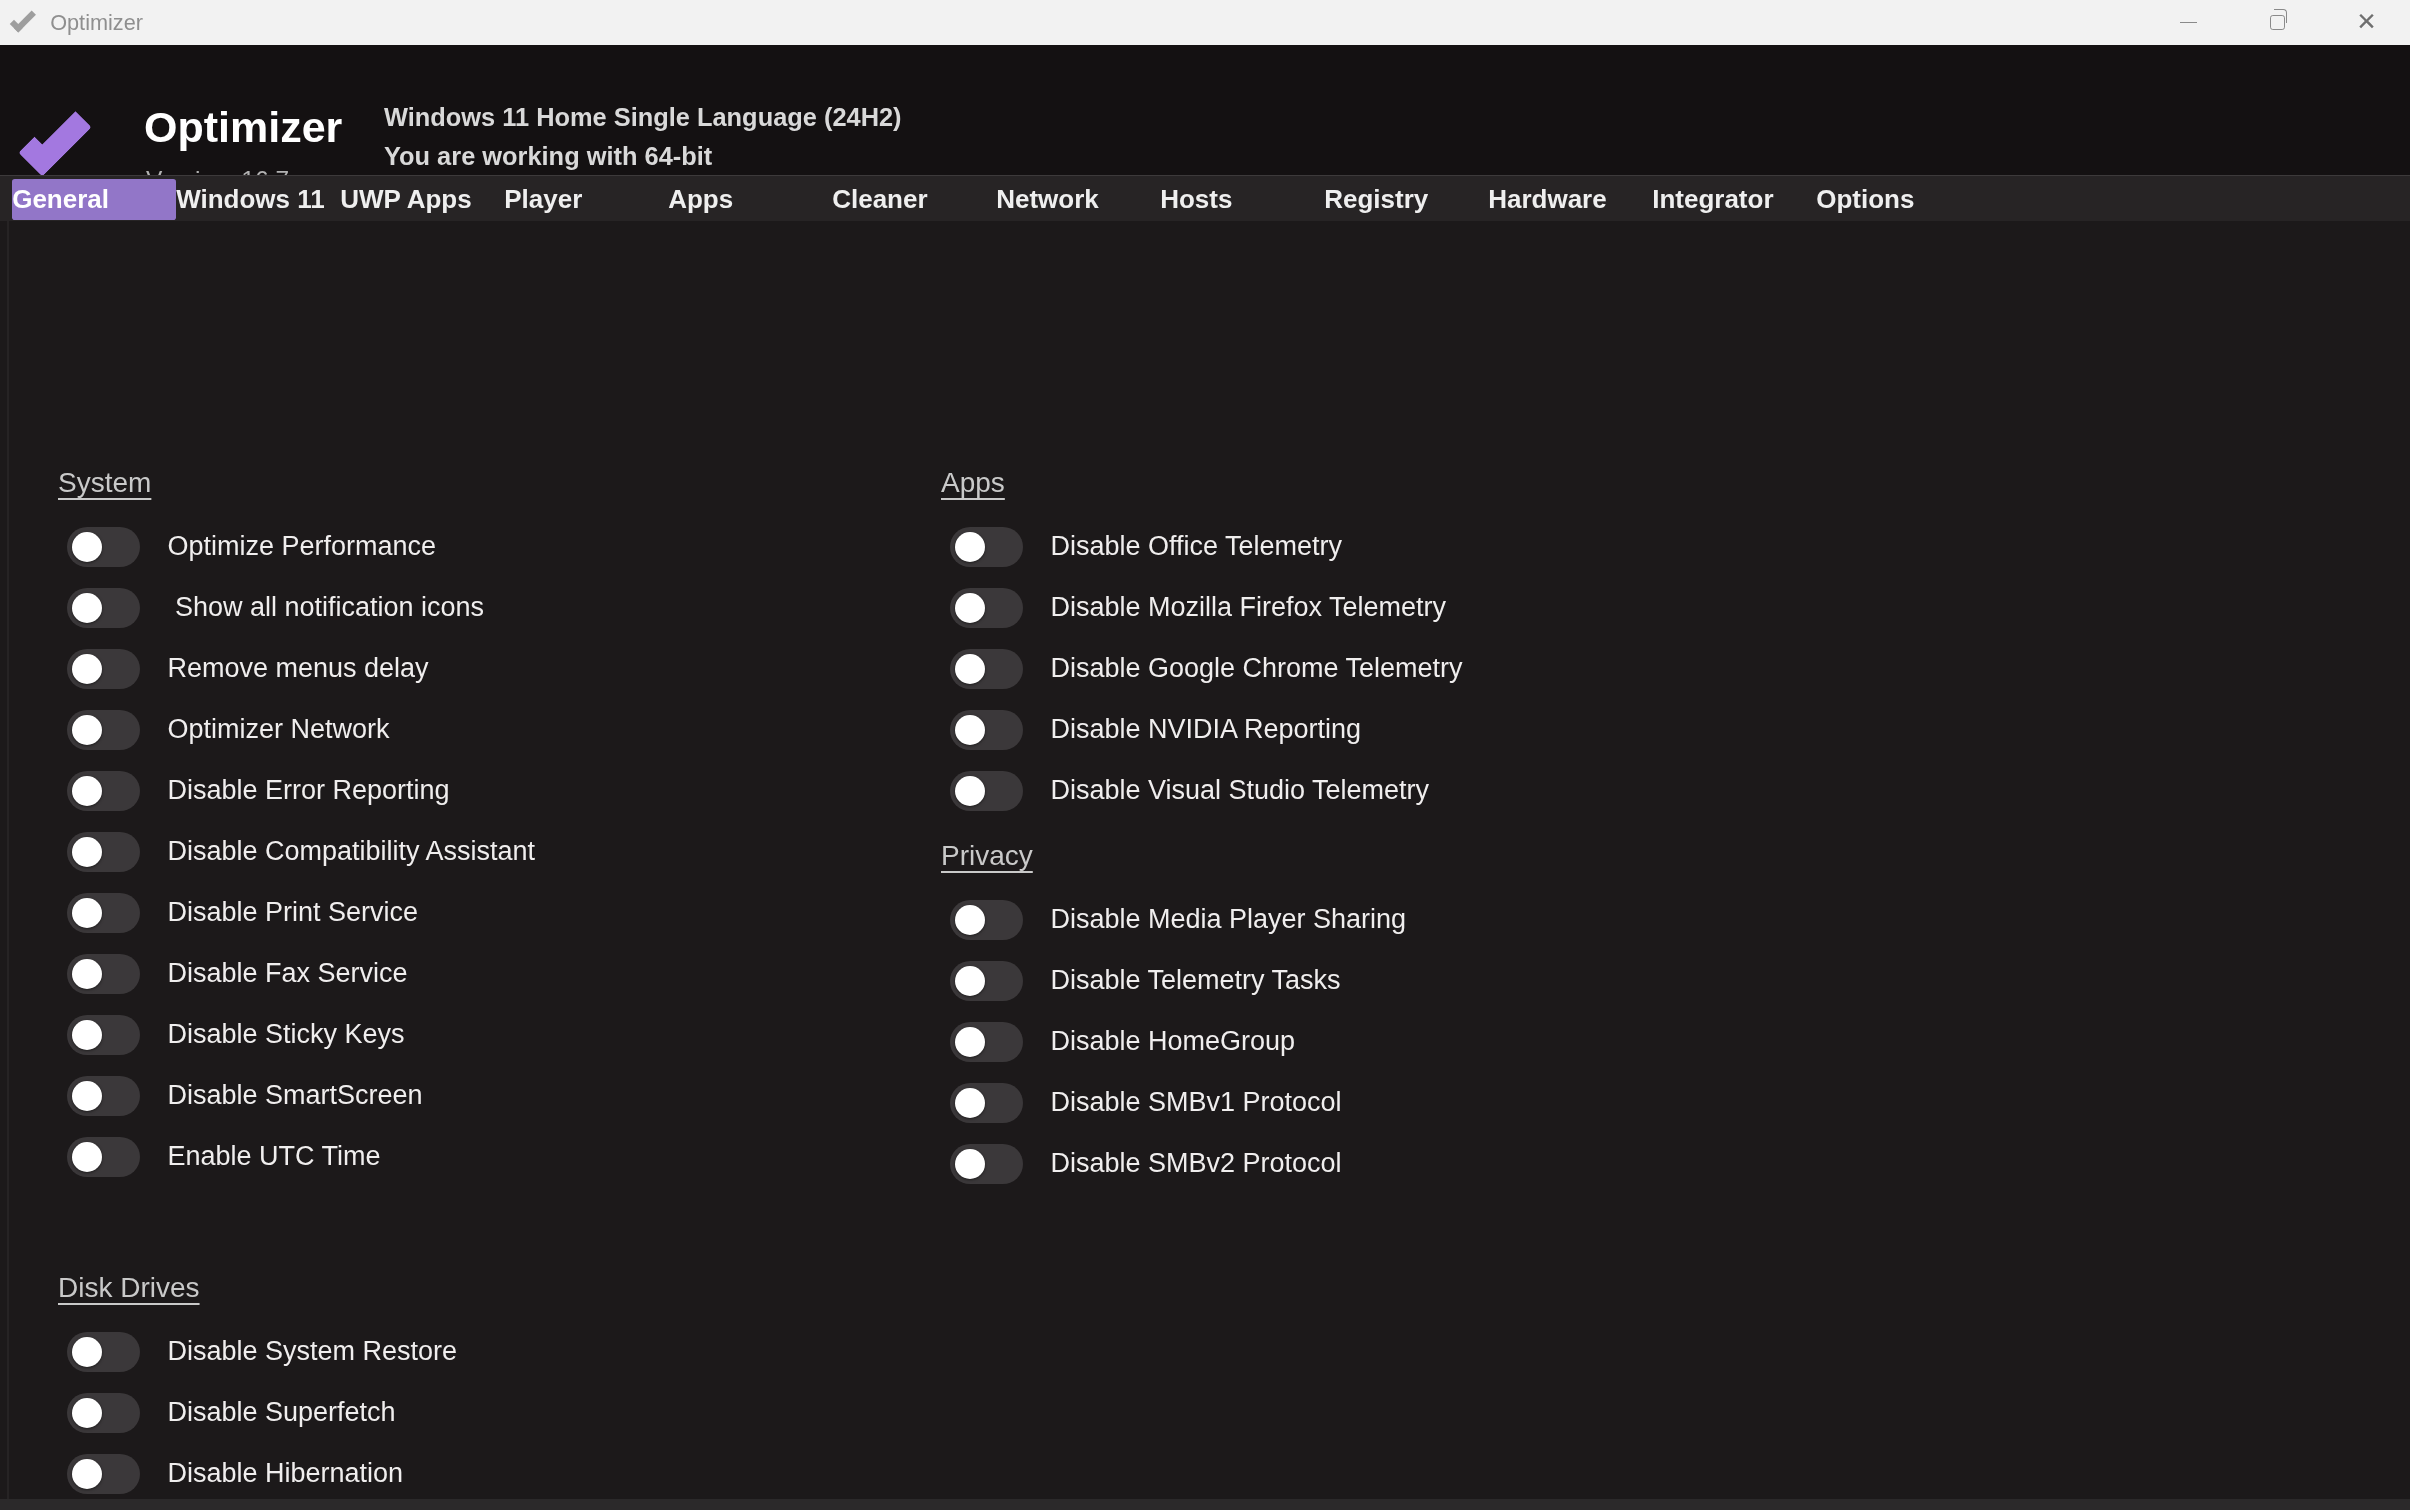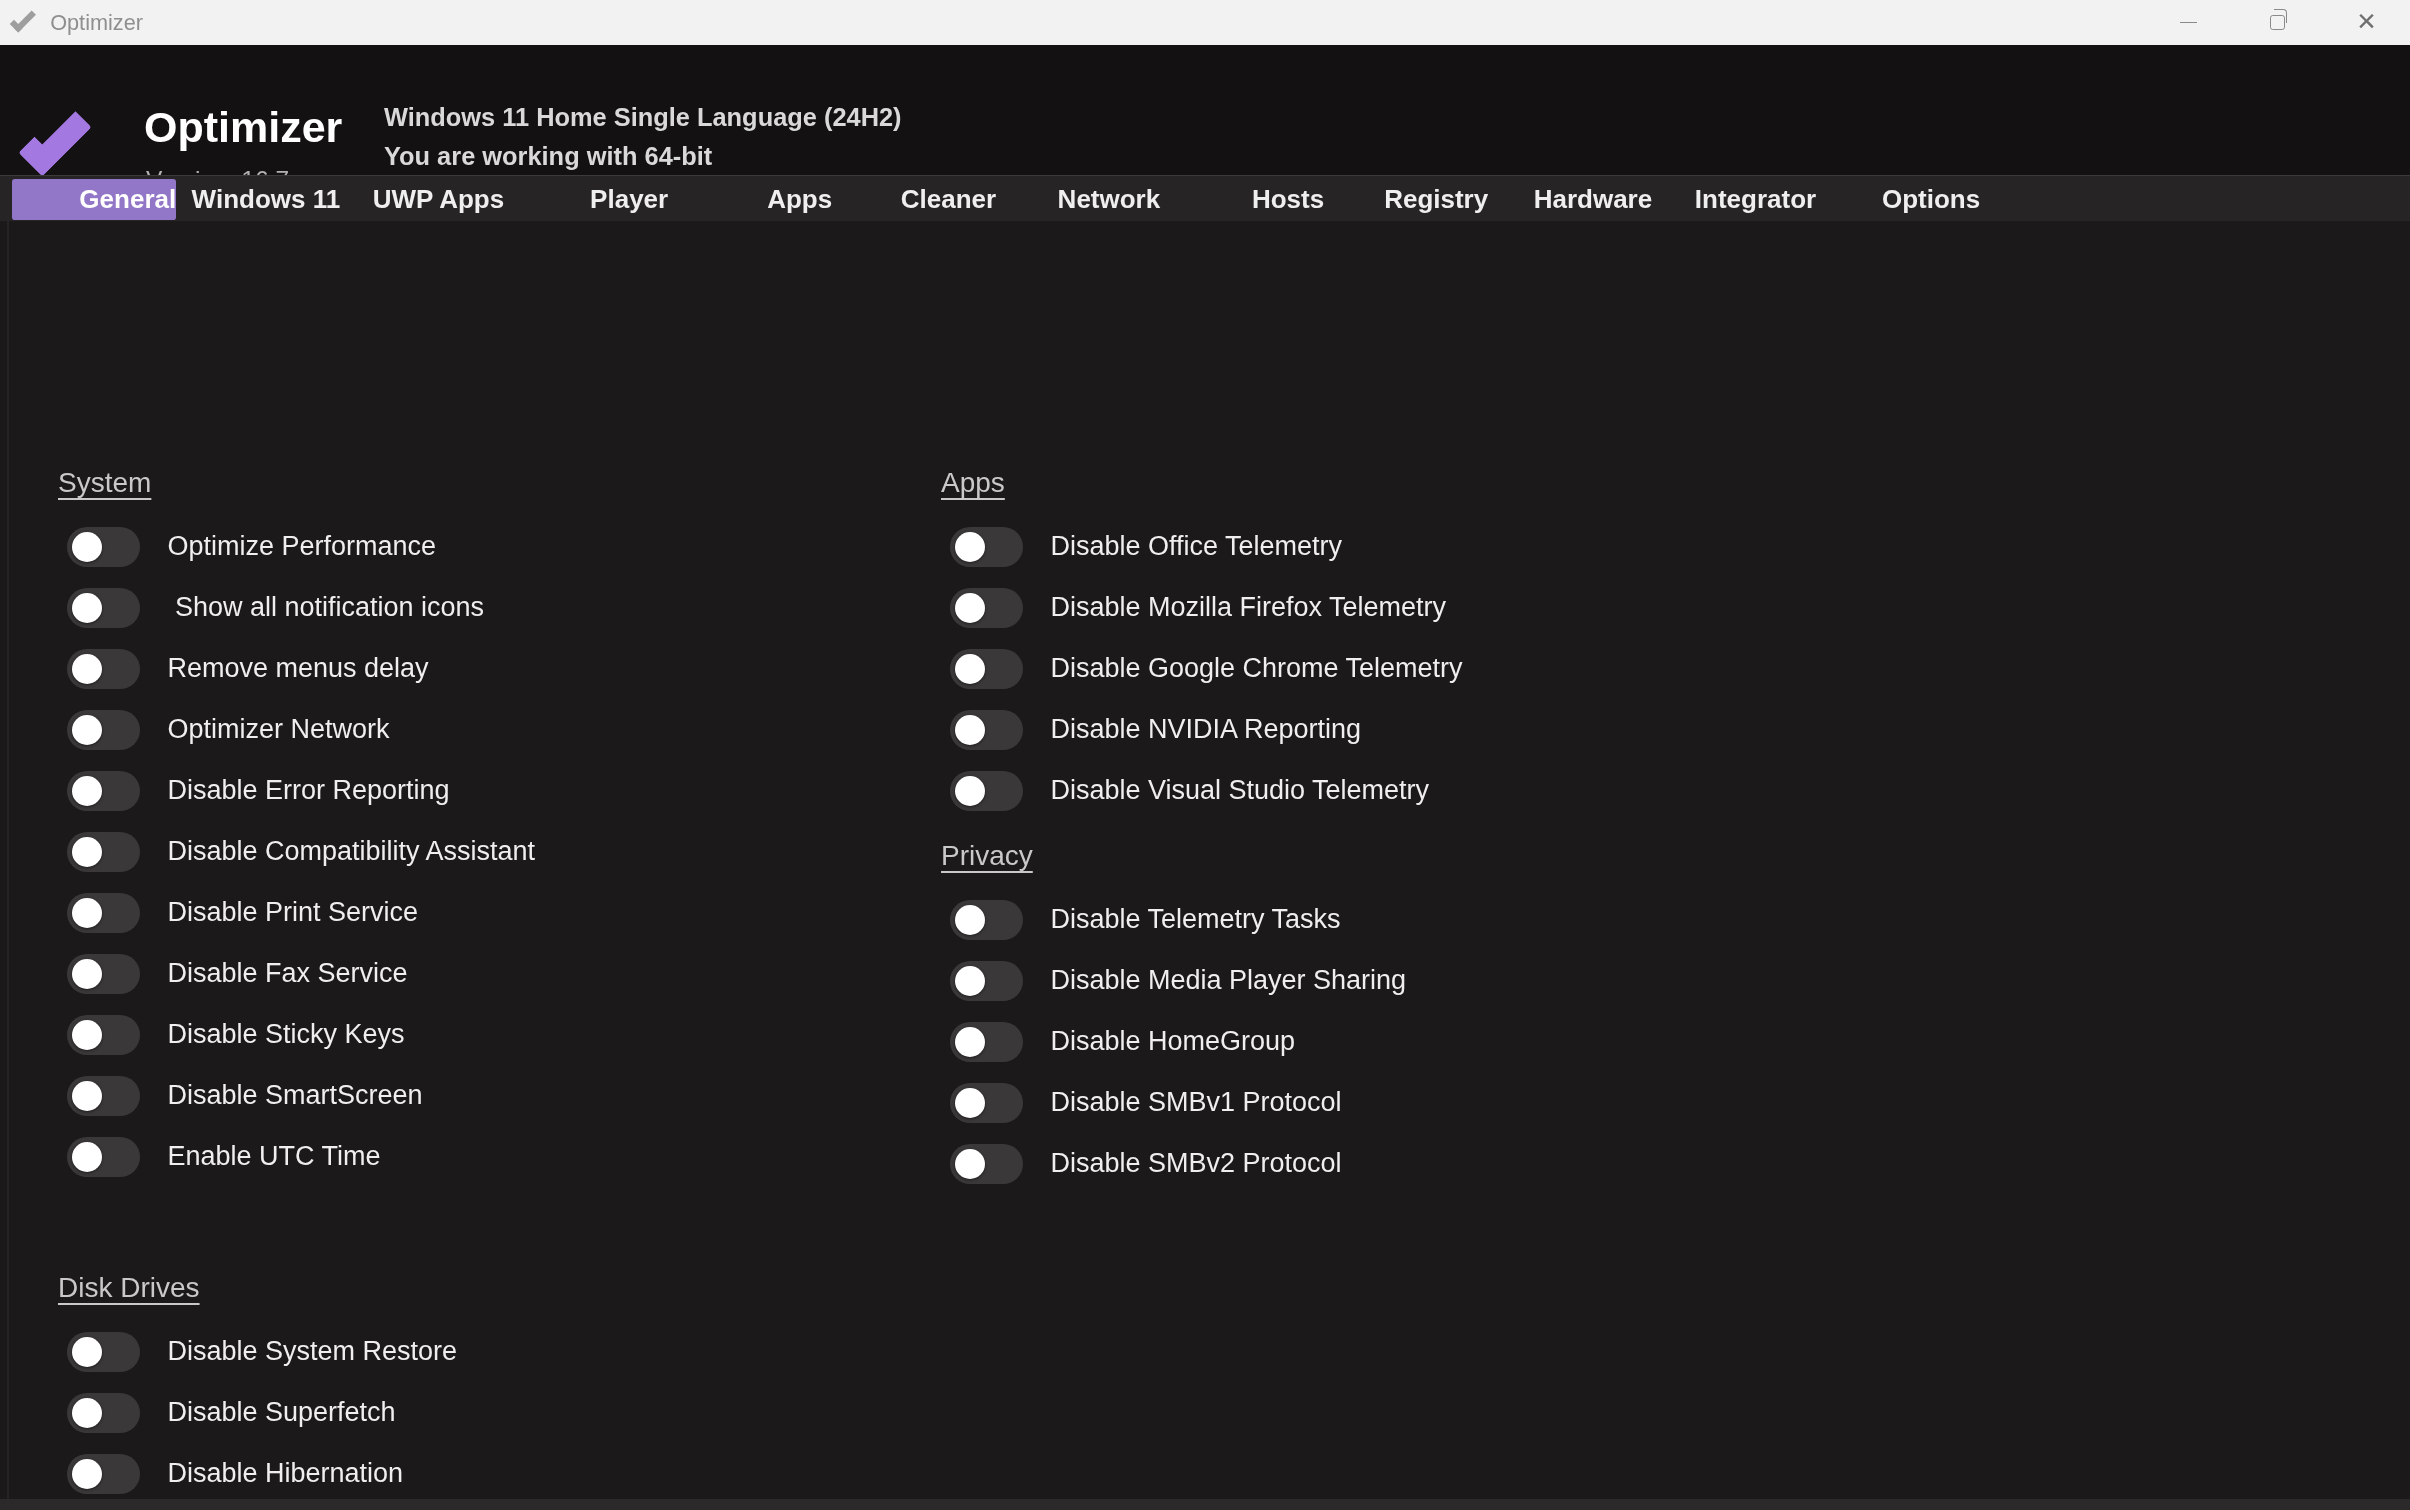--- a/index.html
+++ b/index.html
@@ -29,21 +29,21 @@
                 border-right:23.5px solid #a378e0; border-bottom:23.5px solid #a378e0;
                 transform:rotate(45deg); border-radius:3.8px; }
   .app-title { position:absolute; left:144px; top:58px; color:#ffffff; font-size:43px; font-weight:bold; }
   .app-version { position:absolute; left:146px; top:121px; color:#b3b3b3; font-size:24.5px; }
   .sys-info { position:absolute; left:384px; top:53px; color:#d9d9d9; font-size:25.4px;
               font-weight:600; line-height:39px; }
 
   
   .tabbar { position:absolute; left:0; top:175px; width:2411px; height:46px; background:#272425;
             border-top:0.9px solid #3d3a3b; display:flex; padding-left:12.2px; }
-  .tab { width:164px; height:41px; margin-top:2.8px; display:flex; align-items:center; justify-content:flex-end;
+  .tab { width:164px; height:41px; margin-top:2.8px; display:flex; align-items:center; justify-content:flex-start;
          color:#efefef; font-size:26px; font-weight:600; cursor:default; }
   .tab.selected { background:#9276c8; color:#ffffff; border-radius:2.8px; }
 
   
   .content { position:absolute; left:7px; top:221px; width:2411px; height:1278px; background:#1c191a;
              border-left:2.8px solid #262324; border-right:2.8px solid #262324; }
   .bottom-strip { position:absolute; left:0; top:1499px; width:2411px; height:11.3px; background:#2b292a; }
 
   .section { position:absolute; }
   .section-title { display:inline-block; color:#c9c9c9; font-size:28px; padding-top:9.4px;
@@ -271,28 +271,28 @@
     </div>
 
     <div class="section" id="sec-privacy">
       <span class="section-title">Privacy</span>
       <div class="rows">
 
           <div class="row">
             <div class="switch">
               <span class="knob"></span>
             </div>
+            <span class="row-label">Disable Media Player Sharing</span>
+          </div>
+
+          <div class="row">
+            <div class="switch">
+              <span class="knob"></span>
+            </div>
             <span class="row-label">Disable Telemetry Tasks</span>
-          </div>
-
-          <div class="row">
-            <div class="switch">
-              <span class="knob"></span>
-            </div>
-            <span class="row-label">Disable Media Player Sharing</span>
           </div>
 
           <div class="row">
             <div class="switch">
               <span class="knob"></span>
             </div>
             <span class="row-label">Disable HomeGroup</span>
           </div>
 
           <div class="row">

